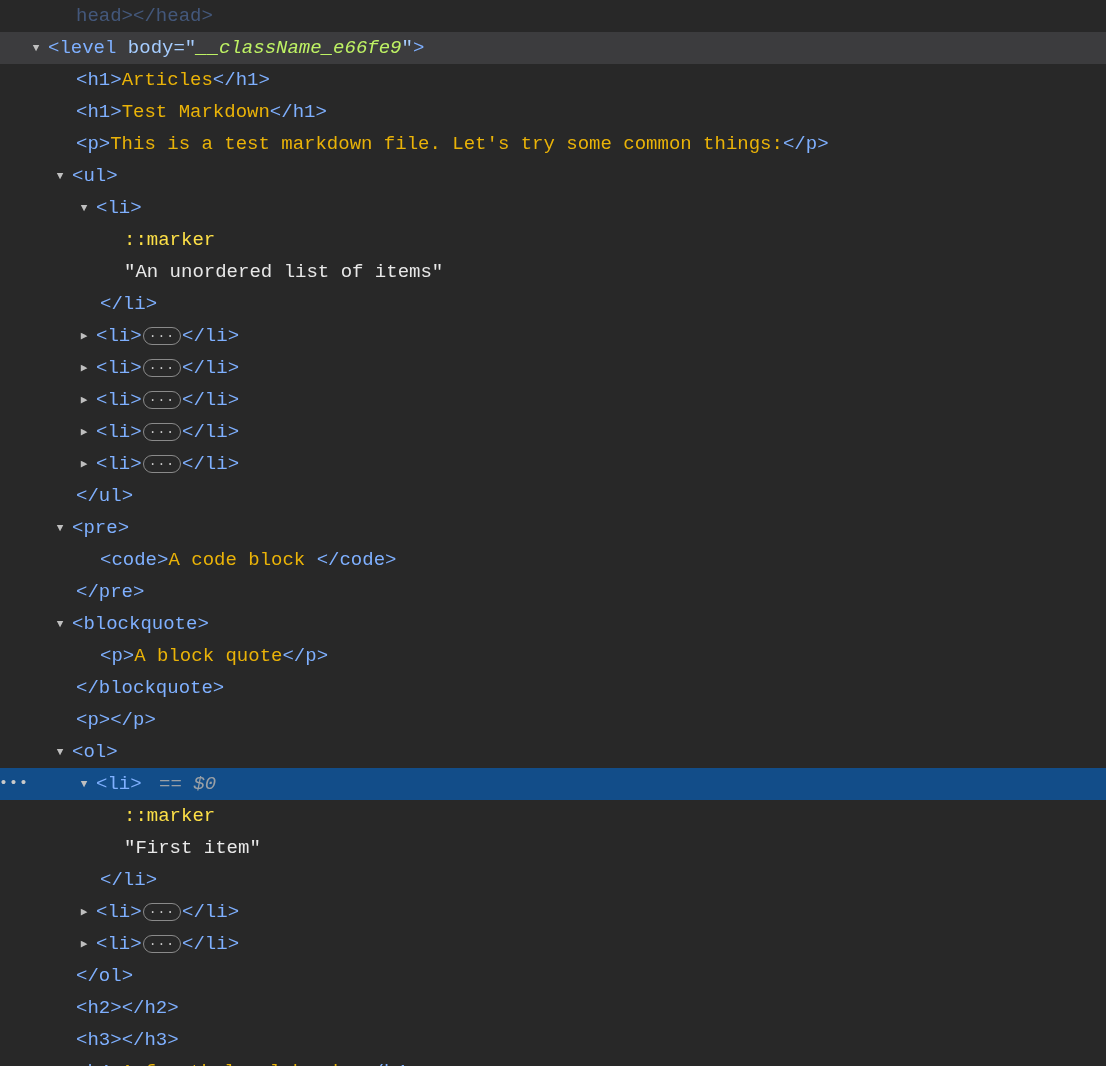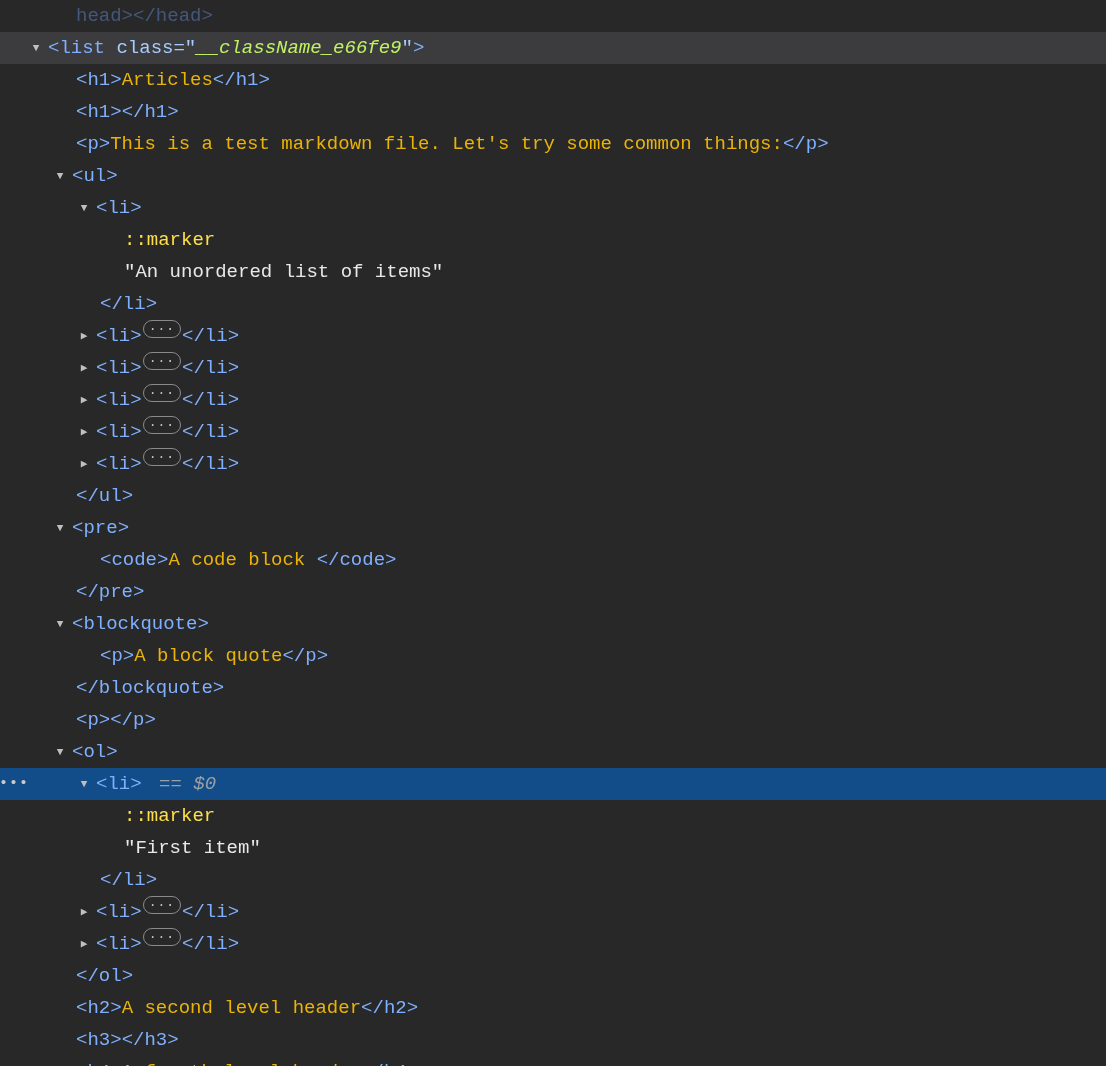--- a/index.html
+++ b/index.html
@@ -25,21 +25,21 @@
   .row.highlight-blue { background: #124d89; }
   .gutter {
     width: 28px;
     flex: 0 0 28px;
     display: flex;
     justify-content: center;
     align-items: center;
     color: #9aa0a6;
   }
   .dots { letter-spacing: 1px; font-size: 15px; color: #c9c9c9; }
-  .content { display: flex; align-items: flex-start; }
+  .content { display: flex; align-items: center; }
   .indent { display: inline-block; width: 24px; }
   .toggle {
     display: inline-flex;
     width: 16px;
     justify-content: center;
     color: #bfbfbf;
     font-size: 11px;
     margin-right: 4px;
     user-select: none;
   }
@@ -68,23 +68,23 @@
   }
   
   .faded .tag, .faded .bracket { color: #5a7fbf; }
   .faded { opacity: .55; }
 </style>
 </head>
 <body>
 
 <div class="tree" id="tree">
     <div class="row faded"><span class="gutter"></span><span class="content"><span class="indent"></span><span class="toggle" style="width: 20px;"></span><span class="tag">head</span><span class="bracket">&gt;</span><span class="bracket">&lt;/</span><span class="tag">head</span><span class="bracket">&gt;</span></span></div>
-    <div class="row highlight-gray"><span class="gutter"></span><span class="content"><span class="toggle">▼</span><span class="bracket">&lt;</span><span class="tag">list </span><span class="attr-name">class</span><span class="attr-eq">="</span><span class="attr-str">__className_e66fe9</span><span class="attr-eq">"</span><span class="bracket">&gt;</span></span></div>
+    <div class="row highlight-gray"><span class="gutter"></span><span class="content"><span class="toggle">▼</span><span class="bracket">&lt;</span><span class="tag">level </span><span class="attr-name">body</span><span class="attr-eq">="</span><span class="attr-str">__className_e66fe9</span><span class="attr-eq">"</span><span class="bracket">&gt;</span></span></div>
     <div class="row"><span class="gutter"></span><span class="content"><span class="indent"></span><span class="toggle" style="width: 20px;"></span><span class="bracket">&lt;</span><span class="tag">h1</span><span class="bracket">&gt;</span><span class="text">Articles</span><span class="bracket">&lt;/</span><span class="tag">h1</span><span class="bracket">&gt;</span></span></div>
-    <div class="row"><span class="gutter"></span><span class="content"><span class="indent"></span><span class="toggle" style="width: 20px;"></span><span class="bracket">&lt;</span><span class="tag">h1</span><span class="bracket">&gt;</span><span class="bracket">&lt;/</span><span class="tag">h1</span><span class="bracket">&gt;</span></span></div>
+    <div class="row"><span class="gutter"></span><span class="content"><span class="indent"></span><span class="toggle" style="width: 20px;"></span><span class="bracket">&lt;</span><span class="tag">h1</span><span class="bracket">&gt;</span><span class="text">Test Markdown</span><span class="bracket">&lt;/</span><span class="tag">h1</span><span class="bracket">&gt;</span></span></div>
     <div class="row"><span class="gutter"></span><span class="content"><span class="indent"></span><span class="toggle" style="width: 20px;"></span><span class="bracket">&lt;</span><span class="tag">p</span><span class="bracket">&gt;</span><span class="text">This is a test markdown file. Let's try some common things:</span><span class="bracket">&lt;/</span><span class="tag">p</span><span class="bracket">&gt;</span></span></div>
     <div class="row"><span class="gutter"></span><span class="content"><span class="indent"></span><span class="toggle">▼</span><span class="bracket">&lt;</span><span class="tag">ul</span><span class="bracket">&gt;</span></span></div>
     <div class="row"><span class="gutter"></span><span class="content"><span class="indent"></span><span class="indent"></span><span class="toggle">▼</span><span class="bracket">&lt;</span><span class="tag">li</span><span class="bracket">&gt;</span></span></div>
     <div class="row"><span class="gutter"></span><span class="content"><span class="indent"></span><span class="indent"></span><span class="indent"></span><span class="toggle" style="width: 20px;"></span><span class="pseudo">::marker</span></span></div>
     <div class="row"><span class="gutter"></span><span class="content"><span class="indent"></span><span class="indent"></span><span class="indent"></span><span class="toggle" style="width: 20px;"></span><span class="quoted">"An unordered list of items"</span></span></div>
     <div class="row"><span class="gutter"></span><span class="content"><span class="indent"></span><span class="indent"></span><span class="toggle" style="width: 20px;"></span><span class="bracket">&lt;/</span><span class="tag">li</span><span class="bracket">&gt;</span></span></div>
     <div class="row"><span class="gutter"></span><span class="content"><span class="indent"></span><span class="indent"></span><span class="toggle">▶</span><span class="bracket">&lt;</span><span class="tag">li</span><span class="bracket">&gt;</span><span class="ellipsis-pill">···</span><span class="bracket">&lt;/</span><span class="tag">li</span><span class="bracket">&gt;</span></span></div>
     <div class="row"><span class="gutter"></span><span class="content"><span class="indent"></span><span class="indent"></span><span class="toggle">▶</span><span class="bracket">&lt;</span><span class="tag">li</span><span class="bracket">&gt;</span><span class="ellipsis-pill">···</span><span class="bracket">&lt;/</span><span class="tag">li</span><span class="bracket">&gt;</span></span></div>
     <div class="row"><span class="gutter"></span><span class="content"><span class="indent"></span><span class="indent"></span><span class="toggle">▶</span><span class="bracket">&lt;</span><span class="tag">li</span><span class="bracket">&gt;</span><span class="ellipsis-pill">···</span><span class="bracket">&lt;/</span><span class="tag">li</span><span class="bracket">&gt;</span></span></div>
     <div class="row"><span class="gutter"></span><span class="content"><span class="indent"></span><span class="indent"></span><span class="toggle">▶</span><span class="bracket">&lt;</span><span class="tag">li</span><span class="bracket">&gt;</span><span class="ellipsis-pill">···</span><span class="bracket">&lt;/</span><span class="tag">li</span><span class="bracket">&gt;</span></span></div>
@@ -98,16 +98,16 @@
     <div class="row"><span class="gutter"></span><span class="content"><span class="indent"></span><span class="toggle" style="width: 20px;"></span><span class="bracket">&lt;/</span><span class="tag">blockquote</span><span class="bracket">&gt;</span></span></div>
     <div class="row"><span class="gutter"></span><span class="content"><span class="indent"></span><span class="toggle" style="width: 20px;"></span><span class="bracket">&lt;</span><span class="tag">p</span><span class="bracket">&gt;</span><span class="bracket">&lt;/</span><span class="tag">p</span><span class="bracket">&gt;</span></span></div>
     <div class="row"><span class="gutter"></span><span class="content"><span class="indent"></span><span class="toggle">▼</span><span class="bracket">&lt;</span><span class="tag">ol</span><span class="bracket">&gt;</span></span></div>
     <div class="row highlight-blue"><span class="gutter"><span class="dots">•••</span></span><span class="content"><span class="indent"></span><span class="indent"></span><span class="toggle">▼</span><span class="bracket">&lt;</span><span class="tag">li</span><span class="bracket">&gt;</span><span class="sel-hint"> == $0</span></span></div>
     <div class="row"><span class="gutter"></span><span class="content"><span class="indent"></span><span class="indent"></span><span class="indent"></span><span class="toggle" style="width: 20px;"></span><span class="pseudo">::marker</span></span></div>
     <div class="row"><span class="gutter"></span><span class="content"><span class="indent"></span><span class="indent"></span><span class="indent"></span><span class="toggle" style="width: 20px;"></span><span class="quoted">"First item"</span></span></div>
     <div class="row"><span class="gutter"></span><span class="content"><span class="indent"></span><span class="indent"></span><span class="toggle" style="width: 20px;"></span><span class="bracket">&lt;/</span><span class="tag">li</span><span class="bracket">&gt;</span></span></div>
     <div class="row"><span class="gutter"></span><span class="content"><span class="indent"></span><span class="indent"></span><span class="toggle">▶</span><span class="bracket">&lt;</span><span class="tag">li</span><span class="bracket">&gt;</span><span class="ellipsis-pill">···</span><span class="bracket">&lt;/</span><span class="tag">li</span><span class="bracket">&gt;</span></span></div>
     <div class="row"><span class="gutter"></span><span class="content"><span class="indent"></span><span class="indent"></span><span class="toggle">▶</span><span class="bracket">&lt;</span><span class="tag">li</span><span class="bracket">&gt;</span><span class="ellipsis-pill">···</span><span class="bracket">&lt;/</span><span class="tag">li</span><span class="bracket">&gt;</span></span></div>
     <div class="row"><span class="gutter"></span><span class="content"><span class="indent"></span><span class="toggle" style="width: 20px;"></span><span class="bracket">&lt;/</span><span class="tag">ol</span><span class="bracket">&gt;</span></span></div>
-    <div class="row"><span class="gutter"></span><span class="content"><span class="indent"></span><span class="toggle" style="width: 20px;"></span><span class="bracket">&lt;</span><span class="tag">h2</span><span class="bracket">&gt;</span><span class="text">A second level header</span><span class="bracket">&lt;/</span><span class="tag">h2</span><span class="bracket">&gt;</span></span></div>
+    <div class="row"><span class="gutter"></span><span class="content"><span class="indent"></span><span class="toggle" style="width: 20px;"></span><span class="bracket">&lt;</span><span class="tag">h2</span><span class="bracket">&gt;</span><span class="bracket">&lt;/</span><span class="tag">h2</span><span class="bracket">&gt;</span></span></div>
     <div class="row"><span class="gutter"></span><span class="content"><span class="indent"></span><span class="toggle" style="width: 20px;"></span><span class="bracket">&lt;</span><span class="tag">h3</span><span class="bracket">&gt;</span><span class="bracket">&lt;/</span><span class="tag">h3</span><span class="bracket">&gt;</span></span></div>
     <div class="row"><span class="gutter"></span><span class="content"><span class="indent"></span><span class="toggle" style="width: 20px;"></span><span class="bracket">&lt;</span><span class="tag">h4</span><span class="bracket">&gt;</span><span class="text">A fourth level header</span><span class="bracket">&lt;/</span><span class="tag">h4</span><span class="bracket">&gt;</span></span></div>
   </div>
 
 </body></html>

